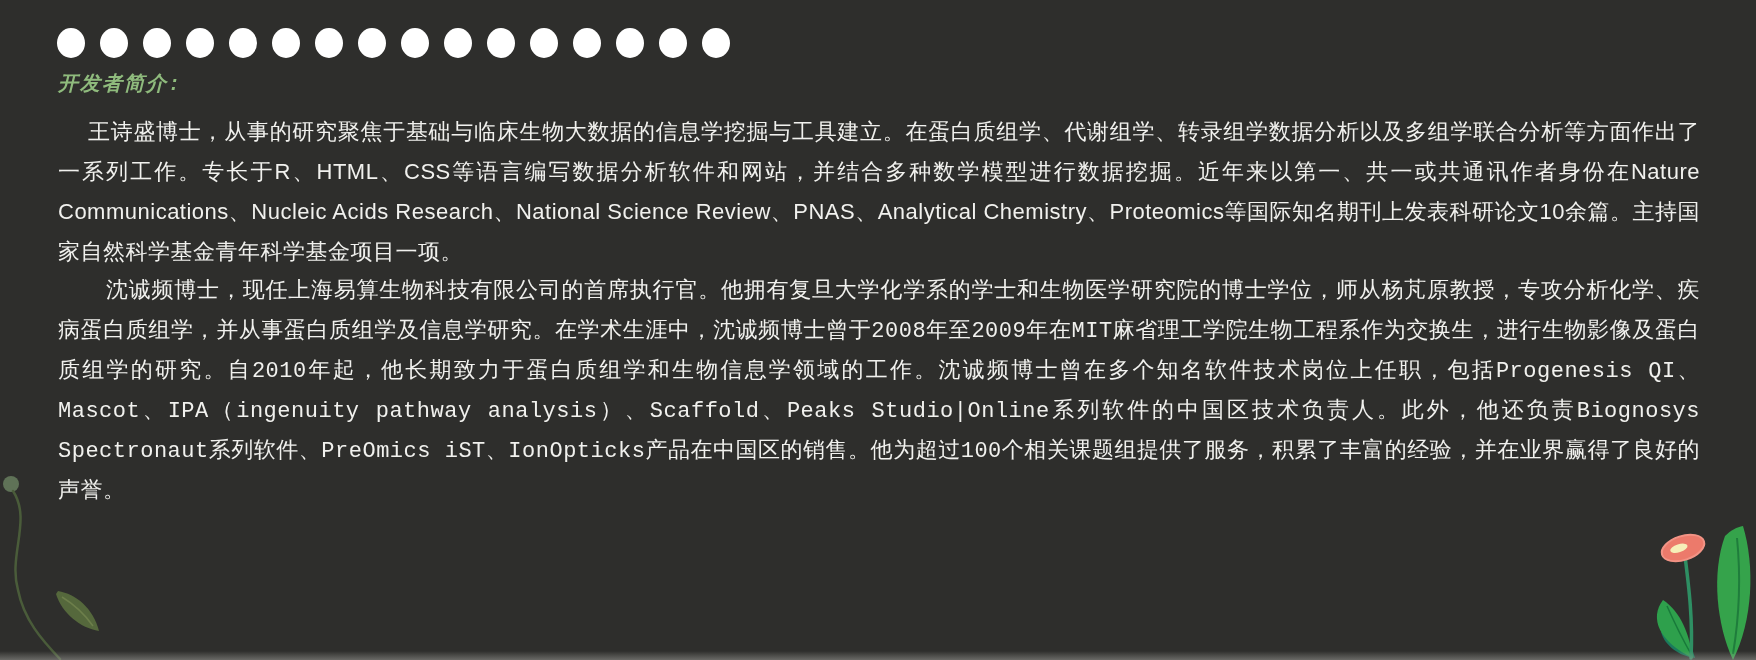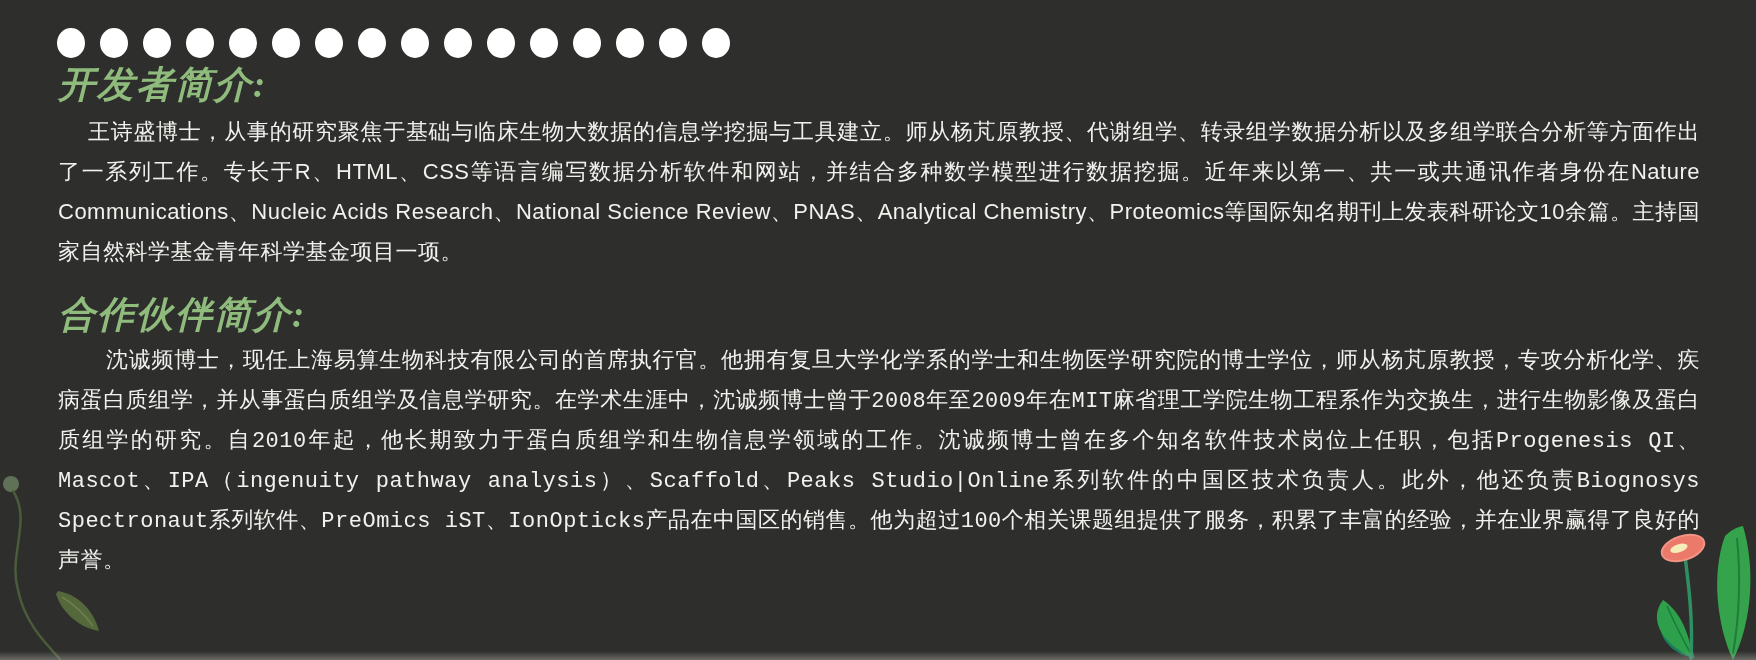--- a/index.html
+++ b/index.html
@@ -21,25 +21,25 @@
     display:flex;gap:15px;
   }
   .hole{
     width:28px;height:30px;border-radius:50%;
     background:var(--hole);
   }
   .content{
     position:absolute;left:58px;right:56px;top:68px;
   }
   .heading{
-    font-family:Liberation Serif, serif;
+    font-family:Liberation Mono, monospace;
     font-style:italic;
     font-weight:bold;
     color:var(--heading);
-    font-size:37px;
+    font-size:20px;
     letter-spacing:2px;
     margin:0 0 10px 0;
     line-height:34px;
   }
   .heading.second{margin-top:26px;}
   .bio{
     color:var(--text);
     font-size:22px;
     line-height:40px;
     text-align:justify;
@@ -82,25 +82,24 @@
       <div class="hole"></div>
       <div class="hole"></div>
       <div class="hole"></div>
       <div class="hole"></div>
       <div class="hole"></div>
     </div>
 
   <div class="content">
     <section>
       <h2 class="heading">开发者简介:</h2>
-      <p class="bio indent-small">王诗盛博士，从事的研究聚焦于基础与临床生物大数据的信息学挖掘与工具建立。师从杨芃原教授、代谢组学、转录组学数据分析以及多组学联合分析等方面作出了一系列工作。专长于R、HTML、CSS等语言编写数据分析软件和网站，并结合多种数学模型进行数据挖掘。近年来以第一、共一或共通讯作者身份在Nature Communications、Nucleic Acids Research、National Science Review、PNAS、Analytical Chemistry、Proteomics等国际知名期刊上发表科研论文10余篇。主持国家自然科学基金青年科学基金项目一项。</p>
+      <p class="bio indent-small">王诗盛博士，从事的研究聚焦于基础与临床生物大数据的信息学挖掘与工具建立。在蛋白质组学、代谢组学、转录组学数据分析以及多组学联合分析等方面作出了一系列工作。专长于R、HTML、CSS等语言编写数据分析软件和网站，并结合多种数学模型进行数据挖掘。近年来以第一、共一或共通讯作者身份在Nature Communications、Nucleic Acids Research、National Science Review、PNAS、Analytical Chemistry、Proteomics等国际知名期刊上发表科研论文10余篇。主持国家自然科学基金青年科学基金项目一项。</p>
     </section>
 
     <section>
-      <h2 class="heading second">合作伙伴简介:</h2>
       <p class="bio indent-large">沈诚频博士，现任上海易算生物科技有限公司的首席执行官。他拥有复旦大学化学系的学士和生物医学研究院的博士学位，师从杨芃原教授，专攻分析化学、疾病蛋白质组学，并从事蛋白质组学及信息学研究。在学术生涯中，沈诚频博士曾于2008年至2009年在MIT麻省理工学院生物工程系作为交换生，进行生物影像及蛋白质组学的研究。自2010年起，他长期致力于蛋白质组学和生物信息学领域的工作。沈诚频博士曾在多个知名软件技术岗位上任职，包括Progenesis QI、Mascot、IPA（ingenuity pathway analysis）、Scaffold、Peaks Studio|Online系列软件的中国区技术负责人。此外，他还负责Biognosys Spectronaut系列软件、PreOmics iST、IonOpticks产品在中国区的销售。他为超过100个相关课题组提供了服务，积累了丰富的经验，并在业界赢得了良好的声誉。</p>
     </section>
   </div>
 
   <svg class="vine-decoration" width="130" height="185" viewBox="0 0 130 185" aria-hidden="true">
     <circle cx="11" cy="9" r="8" fill="#5f7257"></circle>
     <path d="M13,16 C32,45 8,80 18,115 C24,145 42,165 60,184" fill="none" stroke="#4a5c3a" stroke-width="2.5" stroke-linecap="round"></path>
     <path d="M58,116 C76,119 93,133 99,156 C80,153 62,138 56,119 Z" fill="#55683c"></path>
     <path d="M62,122 C75,130 86,141 93,151" fill="none" stroke="#6d7f4b" stroke-width="1.5"></path>
   </svg>

